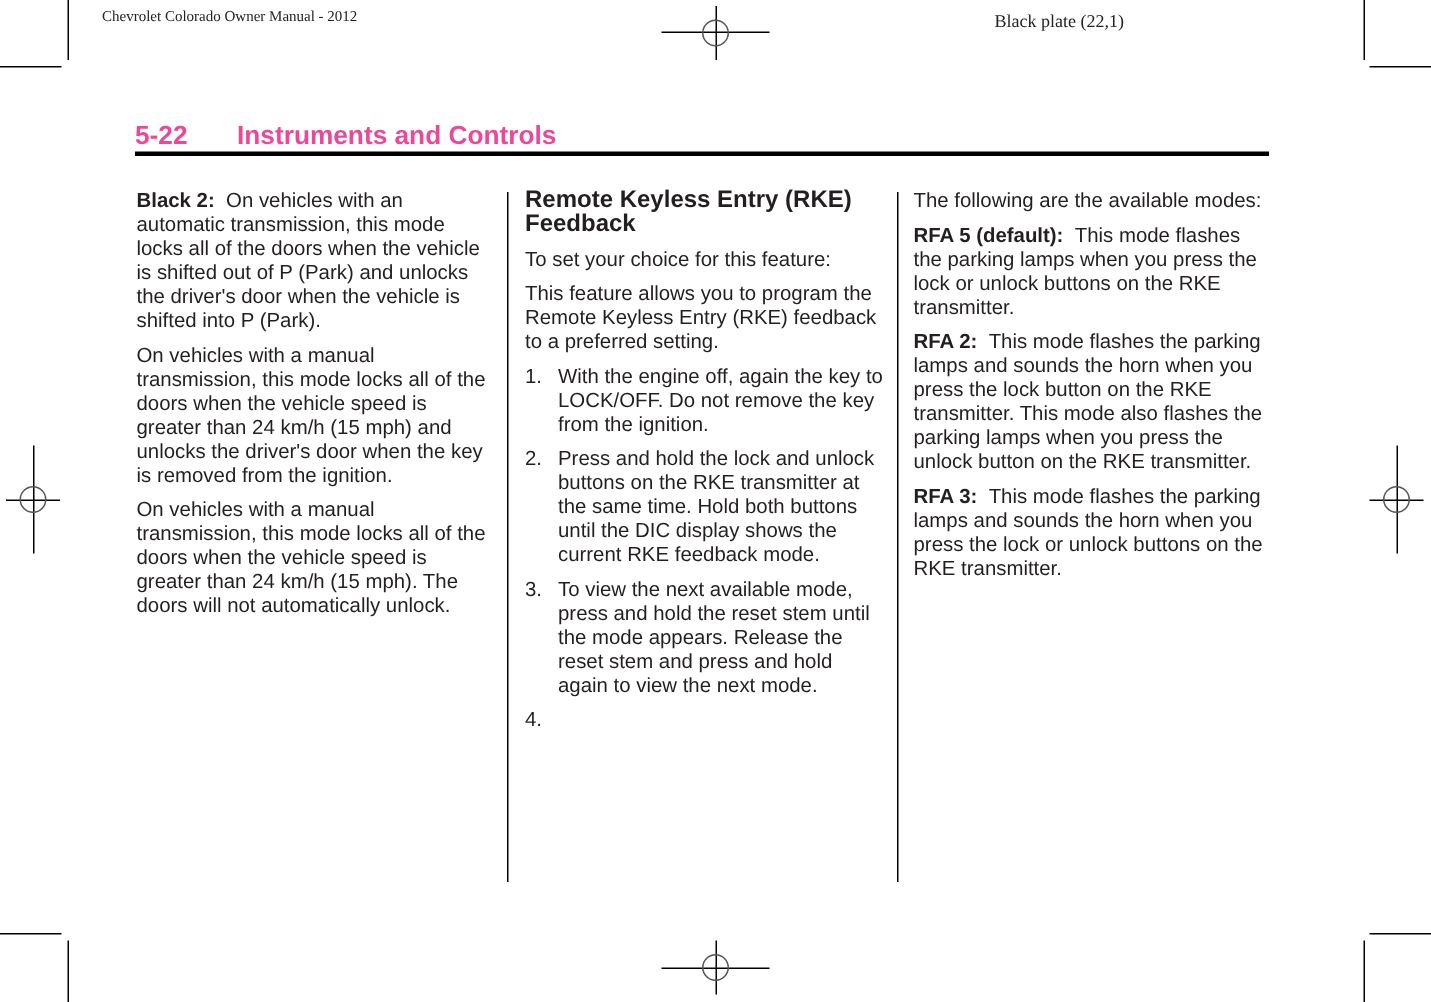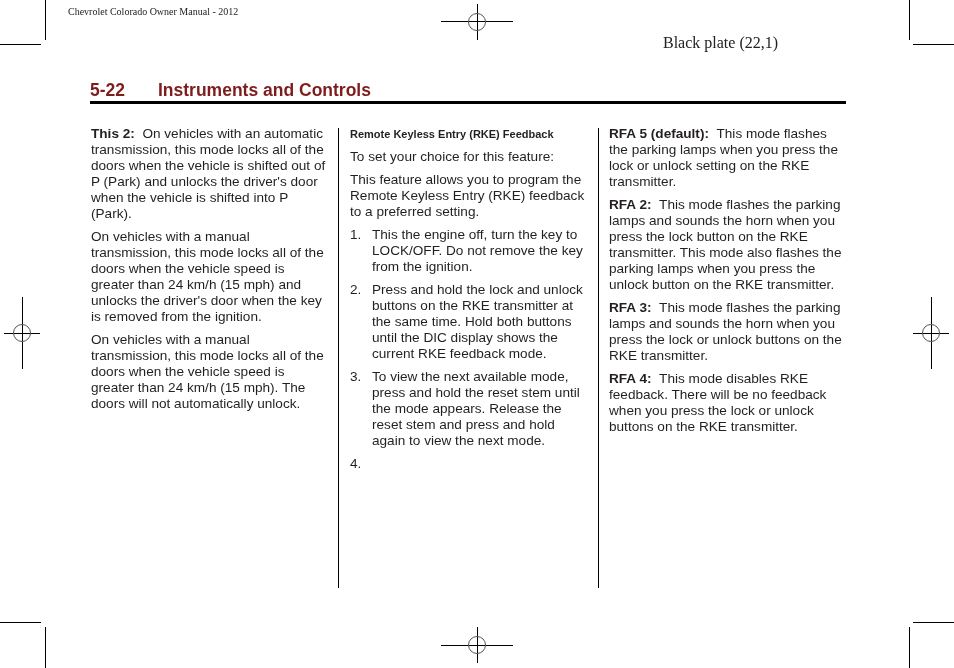--- a/index.html
+++ b/index.html
@@ -27,32 +27,32 @@
     
     .slug {
       position: absolute;
       top: 6px;
       font-family: "Liberation Serif", serif;
       font-size: 10px;
       color: #222;
       white-space: nowrap;
     }
     .slug-left { left: 68px; }
-    .slug-right { left: 663px; top: 34px; font-size: 16px; }
+    .slug-right { left: 663px; top: 7px; font-size: 12px; }
 
     
     .page-heading {
       position: absolute;
       left: 90px;
       top: 80px;
       width: 756px;
       font-family: "Liberation Sans", sans-serif;
       font-weight: bold;
       font-size: 17.5px;
-      color: #7f1d1d;
+      color: #ec4899;
       white-space: nowrap;
     }
     .page-heading .num { display: inline-block; width: 68px; }
     .heading-rule {
       position: absolute;
       left: 90px;
       top: 101px;
       width: 756px;
       height: 3px;
       background: #000;
@@ -75,21 +75,21 @@
       width: 1px;
       height: 460px;
       background: #000;
     }
     .divider-1 { left: 338px; }
     .divider-2 { left: 598px; }
 
     p { margin: 0 0 7px 0; }
     .term { font-weight: bold; }
     .term::after { content: "\00a0\00a0"; }
-    .subhead { font-weight: bold; font-size: 11px; line-height: 16px; margin-bottom: 7px; }
+    .subhead { font-weight: bold; font-size: 16px; line-height: 16px; margin-bottom: 7px; }
 
     ol.steps { list-style: none; margin: 0; padding: 0; }
     ol.steps li {
       position: relative;
       padding-left: 22px;
       margin-bottom: 7px;
     }
     ol.steps li .n {
       position: absolute;
       left: 0;
@@ -141,59 +141,57 @@
 <div class="page-heading">
   <span class="num">5-22</span><span>Instruments and Controls</span>
 </div>
 <div class="heading-rule"></div>
 
 <div class="divider divider-1"></div>
 <div class="divider divider-2"></div>
 
 <div class="col col-1">
   <p>
-    <span class="term">This 2:</span><span>On vehicles with an automatic transmission, this mode locks all of the doors when the vehicle is shifted out of P (Park) and unlocks the driver's door when the vehicle is shifted into P (Park).</span>
+    <span class="term">Black 2:</span><span>On vehicles with an automatic transmission, this mode locks all of the doors when the vehicle is shifted out of P (Park) and unlocks the driver's door when the vehicle is shifted into P (Park).</span>
   </p>
   <p>
     <span>On vehicles with a manual transmission, this mode locks all of the doors when the vehicle speed is greater than 24 km/h (15 mph) and unlocks the driver's door when the key is removed from the ignition.</span>
   </p>
   <p>
     <span>On vehicles with a manual transmission, this mode locks all of the doors when the vehicle speed is greater than 24 km/h (15 mph). The doors will not automatically unlock.</span>
   </p>
 </div>
 
 <div class="col col-2">
   <div class="subhead">Remote Keyless Entry (RKE) Feedback</div>
   <p>To set your choice for this feature:</p>
   <p>This feature allows you to program the Remote Keyless Entry (RKE) feedback to a preferred setting.</p>
   <ol class="steps">
     <li>
       <span class="n">1.</span>
-      <span>This the engine off, turn the key to LOCK/OFF. Do not remove the key from the ignition.</span>
+      <span>With the engine off, again the key to LOCK/OFF. Do not remove the key from the ignition.</span>
     </li>
     <li>
       <span class="n">2.</span>
       <span>Press and hold the lock and unlock buttons on the RKE transmitter at the same time. Hold both buttons until the DIC display shows the current RKE feedback mode.</span>
     </li>
     <li>
       <span class="n">3.</span>
       <span>To view the next available mode, press and hold the reset stem until the mode appears. Release the reset stem and press and hold again to view the next mode.</span>
     </li>
     <li>
       <span class="n">4.</span>
     </li>
   </ol>
 </div>
 
 <div class="col col-3">
+  <p>The following are the available modes:</p>
   <p>
-    <span class="term">RFA 5 (default):</span><span>This mode flashes the parking lamps when you press the lock or unlock setting on the RKE transmitter.</span>
+    <span class="term">RFA 5 (default):</span><span>This mode flashes the parking lamps when you press the lock or unlock buttons on the RKE transmitter.</span>
   </p>
   <p>
     <span class="term">RFA 2:</span><span>This mode flashes the parking lamps and sounds the horn when you press the lock button on the RKE transmitter. This mode also flashes the parking lamps when you press the unlock button on the RKE transmitter.</span>
   </p>
   <p>
     <span class="term">RFA 3:</span><span>This mode flashes the parking lamps and sounds the horn when you press the lock or unlock buttons on the RKE transmitter.</span>
   </p>
-  <p>
-    <span class="term">RFA 4:</span><span>This mode disables RKE feedback. There will be no feedback when you press the lock or unlock buttons on the RKE transmitter.</span>
-  </p>
 </div>
 
 </body></html>

